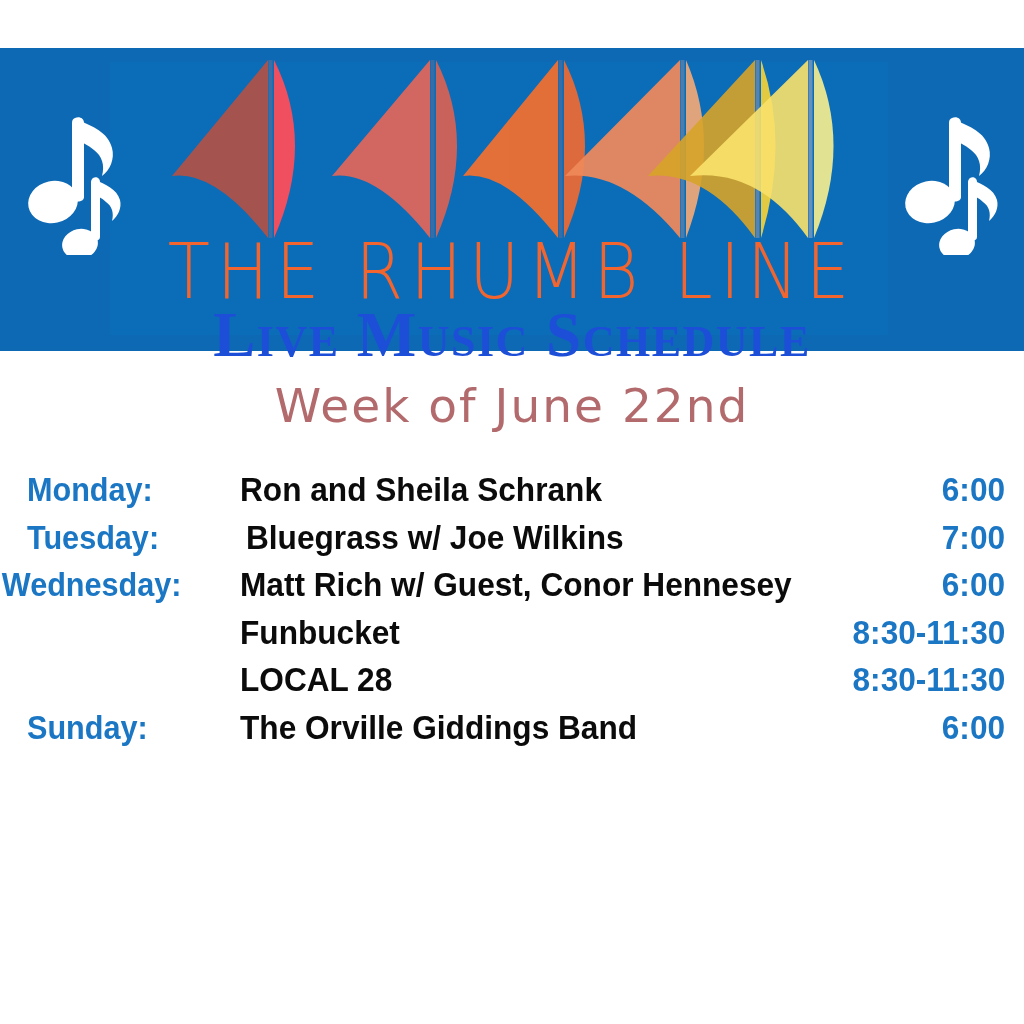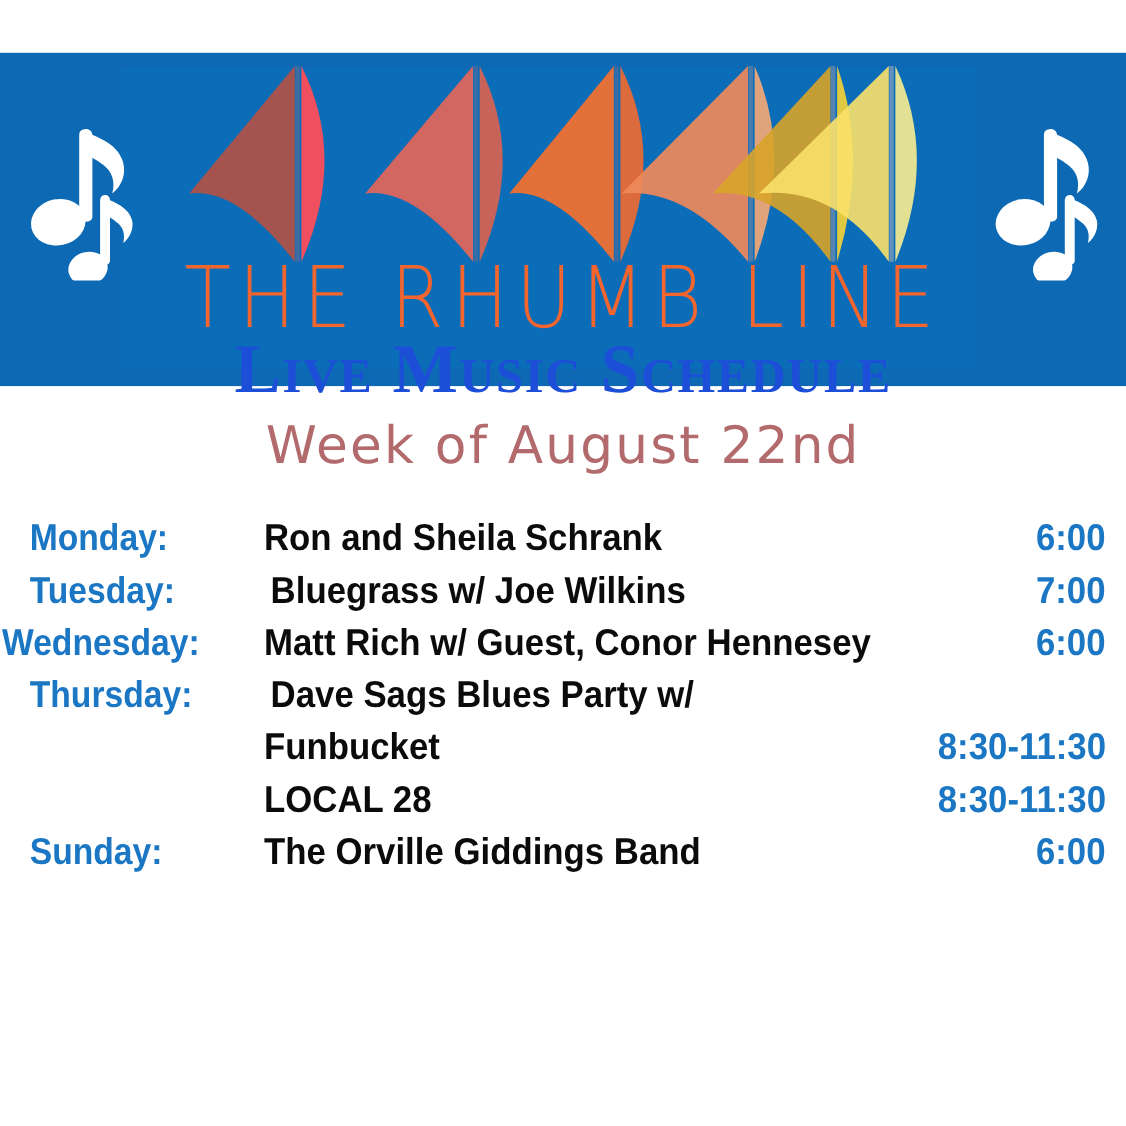--- a/index.html
+++ b/index.html
@@ -241,21 +241,21 @@
   <div class="brand-wrap">
     <div class="brand">THE RHUMB LINE</div>
   </div>
 </div>
 
 <div class="headline-wrap">
   <div class="headline">Live Music Schedule</div>
 </div>
 
 <div class="subtitle-wrap">
-  <div class="subtitle">Week of August 22nd</div>
+  <div class="subtitle">Week of June 22nd</div>
 </div>
 
 <div class="schedule">
 
   <div class="row">
     <div class="day">Monday:</div>
     <div class="act">Ron and Sheila Schrank</div>
     <div class="time">6:00</div>
   </div>
 
@@ -264,25 +264,20 @@
     <div class="act indent">Bluegrass w/ Joe Wilkins</div>
     <div class="time">7:00</div>
   </div>
 
   <div class="row">
     <div class="day wide">Wednesday:</div>
     <div class="act">Matt Rich w/ Guest, Conor Hennesey</div>
     <div class="time">6:00</div>
   </div>
 
-  <div class="row">
-    <div class="day">Thursday:</div>
-    <div class="act indent">Dave Sags Blues Party w/</div>
-    <div class="time"></div>
-  </div>
 
 
 
   <div class="row">
     <div class="day"></div>
     <div class="act">Funbucket</div>
     <div class="time">8:30-11:30</div>
   </div>
 
 

